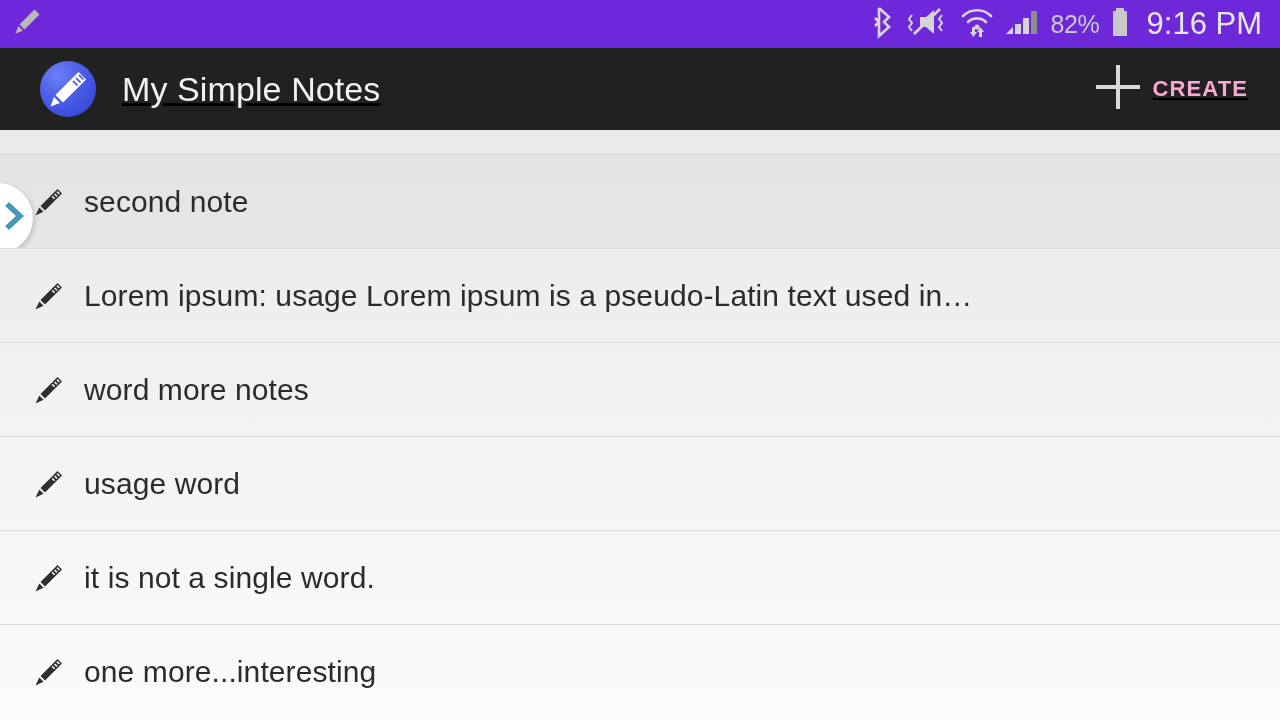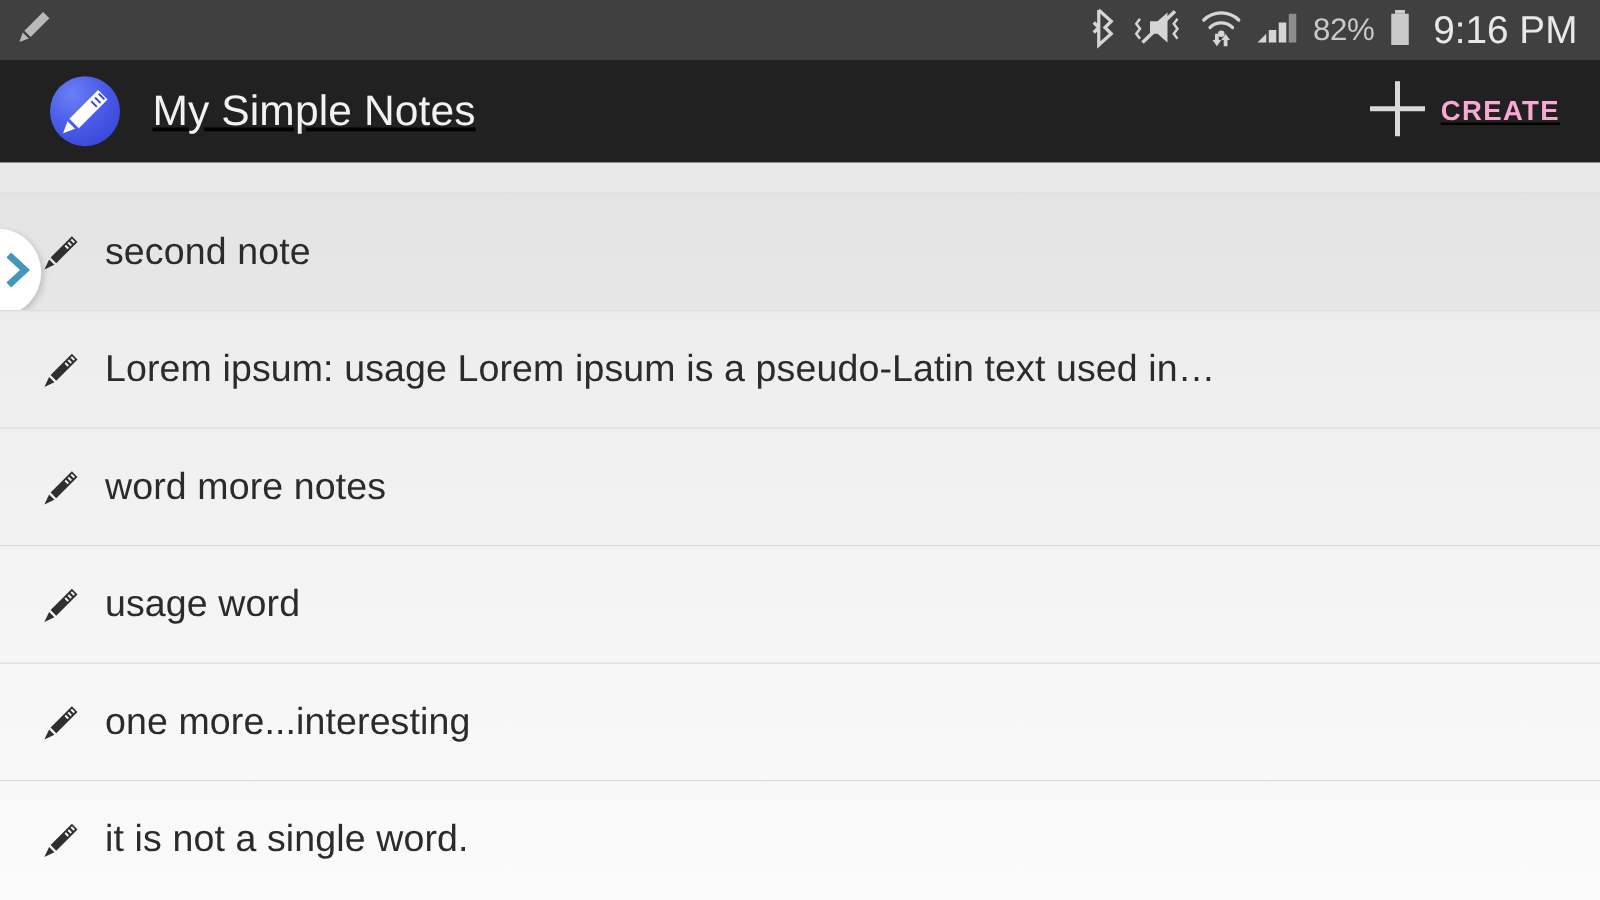--- a/index.html
+++ b/index.html
@@ -18,21 +18,21 @@
     overflow: hidden;
     background: #fafafa;
   }
 
   
   .status-bar {
     position: absolute;
     top: 0; left: 0;
     width: 1280px;
     height: 48px;
-    background: #404040;
+    background: #6d28d9;
     display: flex;
     align-items: center;
     box-sizing: border-box;
     padding: 0 18px 0 10px;
     gap: 48px;
   }
   .status-left {
     display: flex;
     align-items: center;
     flex: 1 1 auto;
@@ -335,41 +335,41 @@
       <div class="note-text">usage word</div>
     </div>
 
     <div class="note-row">
       <span class="note-pencil">
         <svg width="38" height="38" viewBox="0 0 38 38">
           <g fill="#2f2f2f">
             <polygon points="27.5,6 32,10.5 15,27.5 10.5,23"></polygon>
             <polygon points="9.3,24.5 13.5,28.7 5.5,32.5"></polygon>
           </g>
+          <g stroke="#f8f8f8" stroke-width="1.5">
+            <line x1="27.0" y1="8.6" x2="29.4" y2="11.0"></line>
+            <line x1="24.6" y1="11.0" x2="27.0" y2="13.4"></line>
+            <line x1="22.2" y1="13.4" x2="24.6" y2="15.8"></line>
+          </g>
+        </svg>
+      </span>
+      <div class="note-text">it is not a single word.</div>
+    </div>
+
+    <div class="note-row">
+      <span class="note-pencil">
+        <svg width="38" height="38" viewBox="0 0 38 38">
+          <g fill="#2f2f2f">
+            <polygon points="27.5,6 32,10.5 15,27.5 10.5,23"></polygon>
+            <polygon points="9.3,24.5 13.5,28.7 5.5,32.5"></polygon>
+          </g>
           <g stroke="#fbfbfb" stroke-width="1.5">
             <line x1="27.0" y1="8.6" x2="29.4" y2="11.0"></line>
             <line x1="24.6" y1="11.0" x2="27.0" y2="13.4"></line>
             <line x1="22.2" y1="13.4" x2="24.6" y2="15.8"></line>
           </g>
         </svg>
       </span>
       <div class="note-text">one more...interesting</div>
-    </div>
-
-    <div class="note-row">
-      <span class="note-pencil">
-        <svg width="38" height="38" viewBox="0 0 38 38">
-          <g fill="#2f2f2f">
-            <polygon points="27.5,6 32,10.5 15,27.5 10.5,23"></polygon>
-            <polygon points="9.3,24.5 13.5,28.7 5.5,32.5"></polygon>
-          </g>
-          <g stroke="#f8f8f8" stroke-width="1.5">
-            <line x1="27.0" y1="8.6" x2="29.4" y2="11.0"></line>
-            <line x1="24.6" y1="11.0" x2="27.0" y2="13.4"></line>
-            <line x1="22.2" y1="13.4" x2="24.6" y2="15.8"></line>
-          </g>
-        </svg>
-      </span>
-      <div class="note-text">it is not a single word.</div>
     </div>
 
   </div>
 </div>
 
 </body></html>

